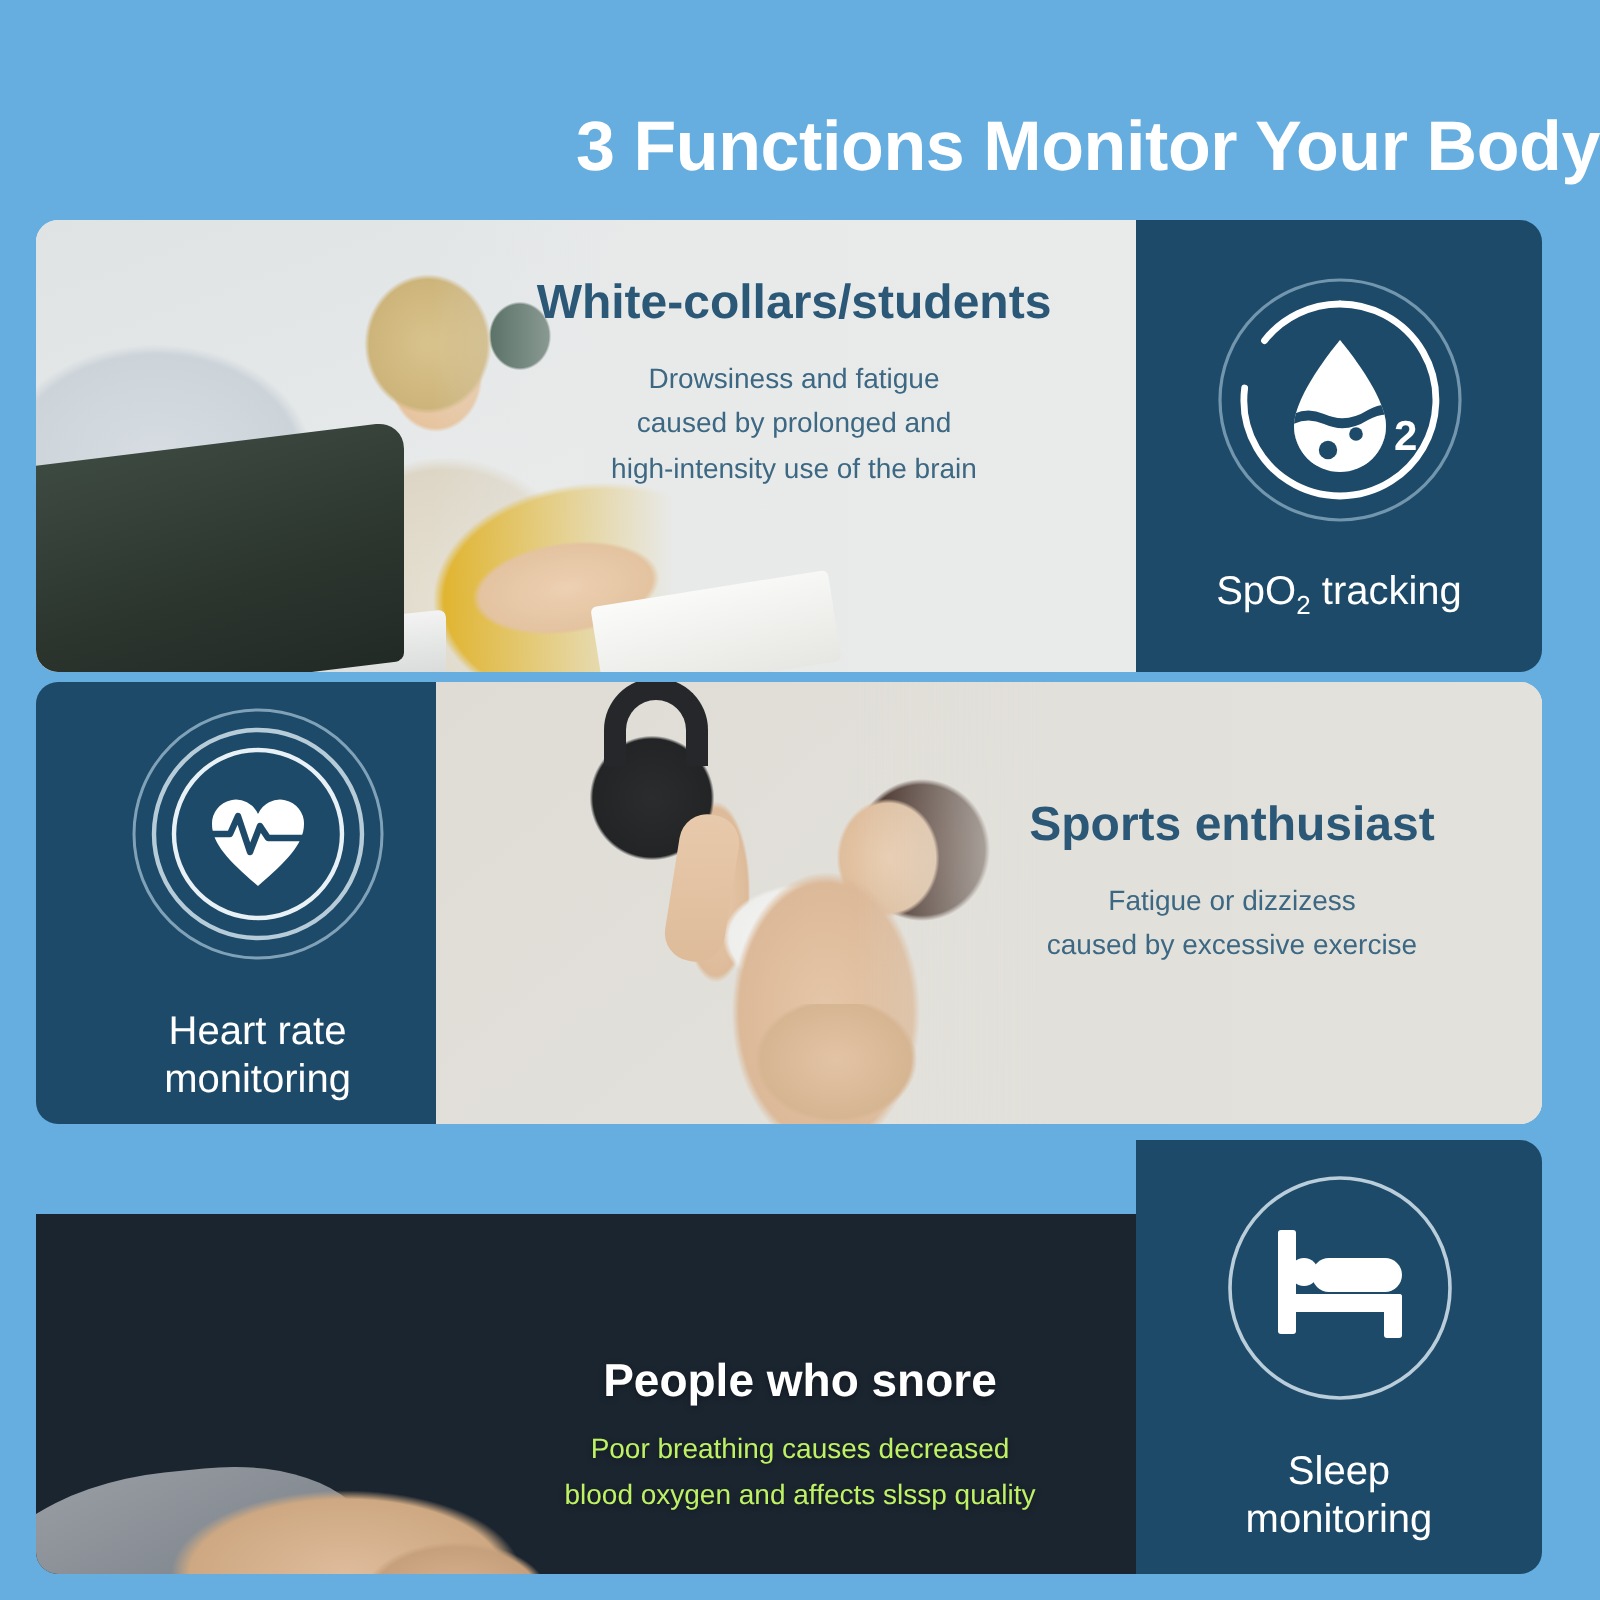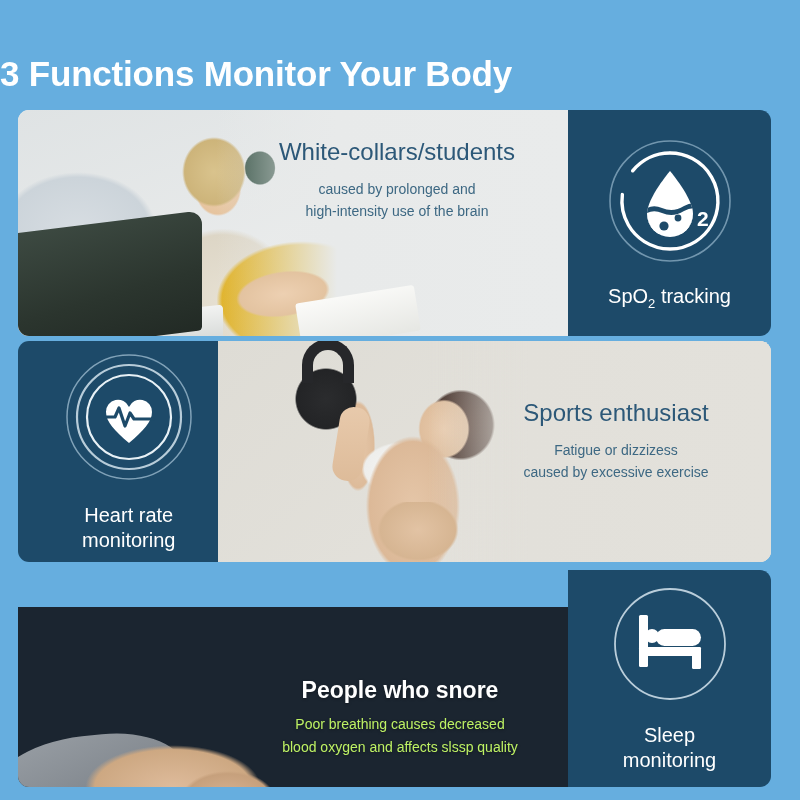--- a/index.html
+++ b/index.html
@@ -11,21 +11,21 @@
 
   body {
     background: #66aedf;
     font-family: "Liberation Sans", sans-serif;
     position: relative;
   }
 
   .page-title {
     position: absolute;
     top: 56px; left: 0; right: 0;
-    text-align: left;
+    text-align: right;
     color: #ffffff;
     font-size: 35px;
     font-weight: bold;
     letter-spacing: -0.2px;
     line-height: 1;
   }
 
   
   .card {
     position: absolute;
@@ -219,21 +219,21 @@
     right: 8px; top: 70px;
     width: 320px;
     text-align: center;
     z-index: 3;
   }
 
   
   .headline-dark {
     color: #2c5878;
     font-size: 24px;
-    font-weight: normal;
+    font-weight: bold;
     line-height: 1.15;
     margin-bottom: 12px;
   }
   .body-dark {
     color: #3d6883;
     font-size: 14px;
     line-height: 1.62;
   }
   .headline-light {
     color: #ffffff;
@@ -275,20 +275,21 @@
   <div class="pane-photo" id="row1-photo">
     <div class="scene"></div>
     <div class="laptop-base"></div>
     <div class="laptop"></div>
     <div class="arm"></div>
     <div class="notebook"></div>
 
     <div class="row1-text">
       <div class="headline-dark">White-collars/students</div>
       <div class="body-dark">
+        <div>Drowsiness and fatigue</div>
         <div>caused by prolonged and</div>
         <div>high-intensity use of the brain</div>
       </div>
     </div>
   </div>
 
   <div class="pane-dark" id="row1-dark">
     <span class="icon-wrap">
       <svg width="126" height="126" viewBox="0 0 126 126">
         <circle cx="63" cy="63" r="60" fill="none" stroke="#8fb0c6" stroke-width="1.6" opacity="0.75"></circle>

